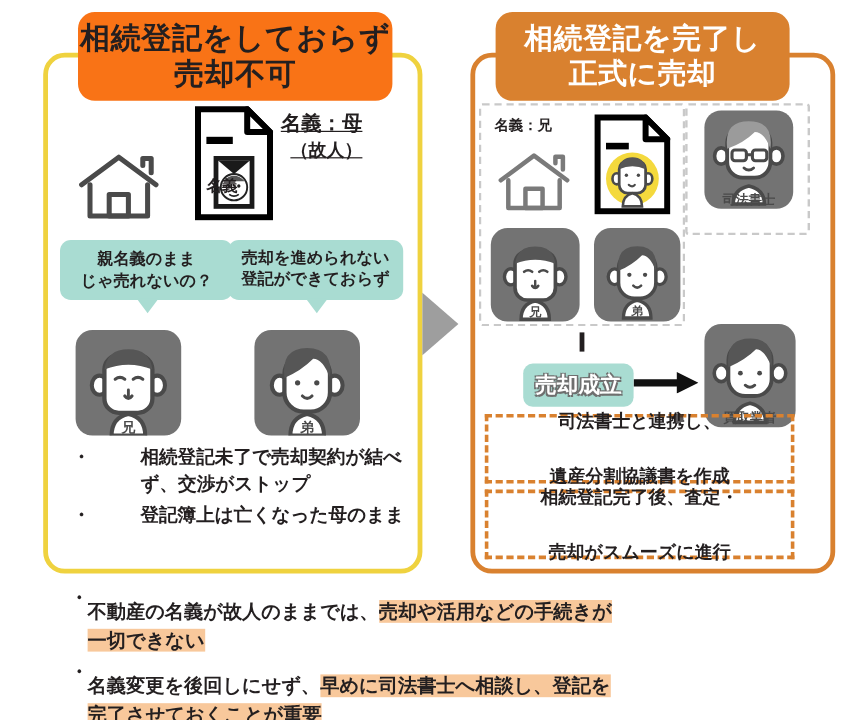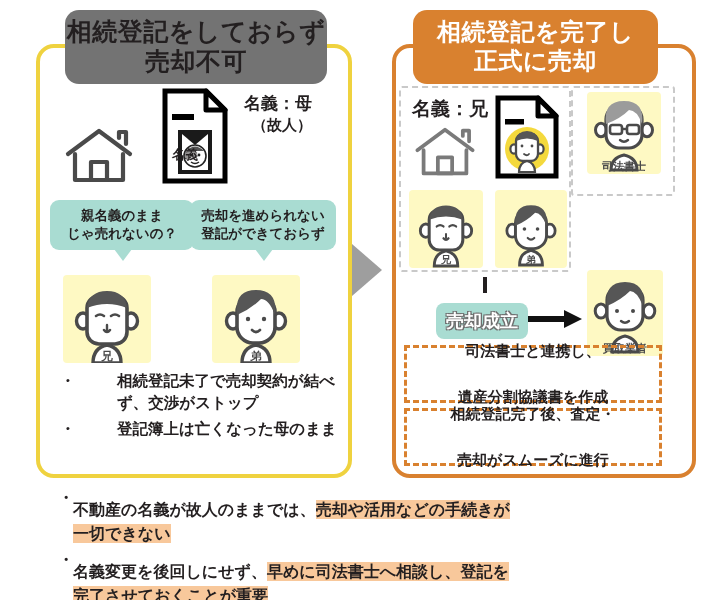--- a/index.html
+++ b/index.html
@@ -12,53 +12,53 @@
 
   
   .panel{position:absolute;border-radius:18px;background:#fff;box-sizing:border-box;}
   .panel-left{left:36px;top:44px;width:316px;height:434px;border:4px solid #EFD23F;}
   .panel-right{left:392px;top:44px;width:304px;height:434px;border:4px solid #D9812F;}
 
   
   .hdr{position:absolute;border-radius:14px;display:flex;flex-direction:column;
        align-items:center;justify-content:center;text-align:center;
        font-weight:bold;line-height:1.22;letter-spacing:.5px;}
-  .hdr-left{left:65px;top:10px;width:262px;height:74px;background:#737373;color:#231f20;font-size:25px;}
+  .hdr-left{left:65px;top:10px;width:262px;height:74px;background:#f97316;color:#231f20;font-size:25px;}
   .hdr-right{left:413px;top:10px;width:245px;height:74px;background:#D9812F;color:#ffffff;font-size:24px;}
   .hdr span{display:block;}
 
   
   .house{position:absolute;}
   .doc{position:absolute;}
   .doc-label{position:absolute;font-size:13px;font-weight:bold;}
   .meigi-boside{position:absolute;font-weight:bold;font-size:17px;line-height:1.35;}
   .meigi-boside .l2{display:block;text-align:right;font-size:15px;}
 
   .bubble{position:absolute;background:#A9DCD2;border-radius:9px;
           display:flex;align-items:center;justify-content:center;text-align:center;
           font-size:13.5px;font-weight:bold;line-height:1.33;color:#231f20;}
   .bubble:after{content:"";position:absolute;bottom:-11px;left:50%;margin-left:-8px;
           border-left:9px solid transparent;border-right:9px solid transparent;
           border-top:12px solid #A9DCD2;}
 
-  .avatar{position:absolute;background:#fef9c3;border-radius:4px;}
+  .avatar{position:absolute;background:#737373;border-radius:14px;}
 
   .bullets{position:absolute;font-size:15.5px;font-weight:bold;line-height:1.42;}
   .bullets .li{display:flex;margin-bottom:4px;}
   .bullets .dot{width:13px;flex:0 0 13px;}
   .bullets .txt{flex:1;margin-left:44px;}
 
   
   .mid-arrow{position:absolute;left:352px;top:244px;width:0;height:0;
              border-top:26px solid transparent;border-bottom:26px solid transparent;
              border-left:30px solid #9e9e9e;}
 
   
   .dashbox{position:absolute;border:2.5px dashed #c9c9c9;border-radius:3px;box-sizing:border-box;}
-  .meigi-ani{position:absolute;font-weight:bold;font-size:19px;}
+  .meigi-ani{position:absolute;font-weight:bold;font-size:12px;}
 
   .teal-badge{position:absolute;background:#A9DCD2;border-radius:8px;
         display:flex;align-items:center;justify-content:center;
         font-size:18px;font-weight:bold;color:#ffffff;
         text-shadow:-1.3px -1.3px 0 #6f6f6f,1.3px -1.3px 0 #6f6f6f,-1.3px 1.3px 0 #6f6f6f,1.3px 1.3px 0 #6f6f6f;}
 
   .obox{position:absolute;border:3px dashed #D9812F;box-sizing:border-box;
         display:flex;flex-direction:column;align-items:center;justify-content:center;
         text-align:center;font-size:15px;font-weight:bold;line-height:1.38;color:#231f20;gap:25px;}
   .obox span{display:block;}
@@ -107,21 +107,21 @@
         <circle cx="33" cy="68" r="11" fill="#fff" stroke="#222" stroke-width="1.6"></circle>
         <path d="M24 63 q9 -9 18 0" fill="#555"></path>
         <circle cx="29" cy="67" r="1.4" fill="#222"></circle>
         <circle cx="37" cy="67" r="1.4" fill="#222"></circle>
         <path d="M29 74 q4 3 8 0" fill="none" stroke="#222" stroke-width="1.5"></path>
       </g>
     </svg>
   </div>
   <div class="doc-label" style="left:172px;top:98px;margin-top:48px;">名義</div>
 
-  <div class="meigi-boside" style="left:244px;top:92px;">
+  <div class="meigi-boside" style="left:234px;top:92px;text-decoration:underline;">
     <span>名義：母</span>
     <span class="l2">（故人）</span>
   </div>
 
   <div class="bubble" style="left:50px;top:200px;width:144px;height:50px;font-family:Liberation Serif, serif;">
     <div>
       <span style="display:block">親名義のまま</span>
       <span style="display:block">じゃ売れないの？</span>
     </div>
   </div>

